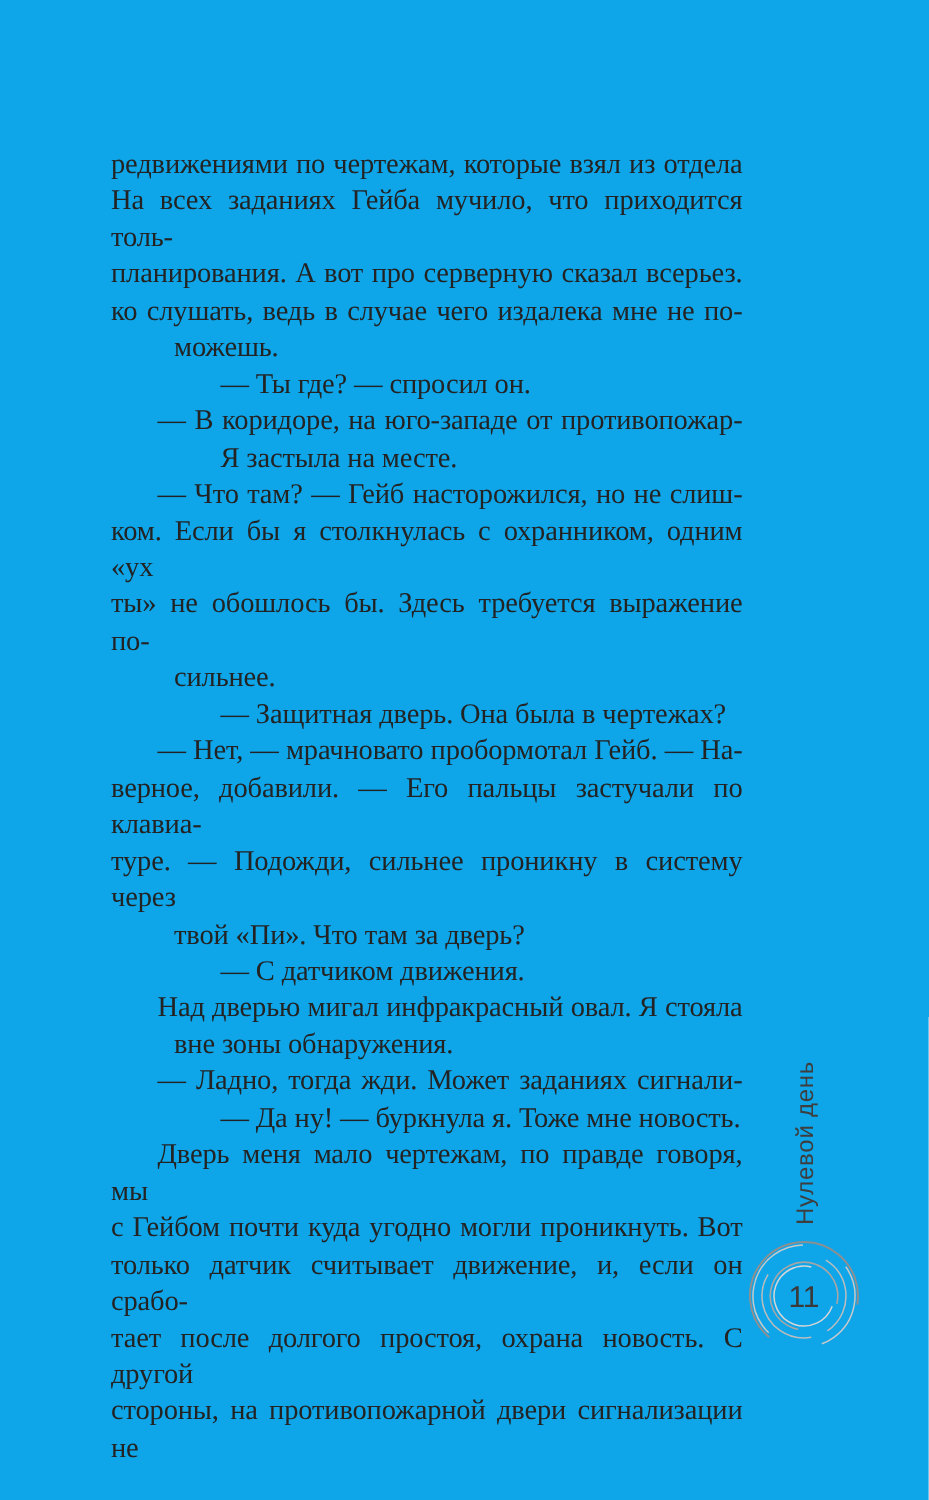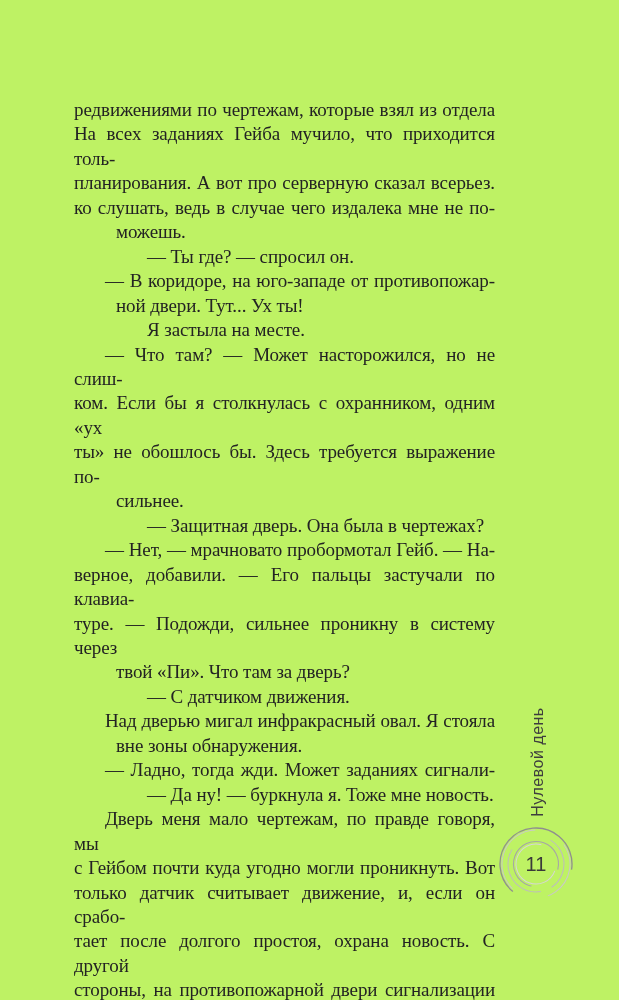--- a/index.html
+++ b/index.html
@@ -10,21 +10,21 @@
   body {
     width: 619px;
     height: 1000px;
     position: relative;
     overflow: hidden;
     font-family: "Liberation Serif", "DejaVu Serif", serif;
   }
   .page {
     position: absolute;
     inset: 0;
-    background: #bef264;
+    background: #0ea5e9;
   }
   .text-block {
     position: absolute;
     left: 74px;
     top: 98px;
     width: 421px;
     font-size: 19px;
     line-height: 24.45px;
     letter-spacing: -0.1px;
     color: #232323;
@@ -75,23 +75,22 @@
 <div class="page">
 
   <div class="text-block">
     <div class="line">редвижениями по чертежам, которые взял из отдела</div>
     <div class="line">На всех заданиях Гейба мучило, что приходится толь-</div>
     <div class="line">планирования. А вот про серверную сказал всерьез.</div>
     <div class="line">ко слушать, ведь в случае чего издалека мне не по-</div>
     <div class="line end">можешь.</div>
     <div class="line ind end">— Ты где? — спросил он.</div>
     <div class="line ind">— В коридоре, на юго-западе от противопожар-</div>
-    <div class="line end">ной двери. Тут... Ух ты!</div>
     <div class="line ind end">Я застыла на месте.</div>
-    <div class="line ind">— Что там? — Может насторожился, но не слиш-</div>
+    <div class="line ind">— Что там? — Гейб насторожился, но не слиш-</div>
     <div class="line">ком. Если бы я столкнулась с охранником, одним «ух</div>
     <div class="line">ты» не обошлось бы. Здесь требуется выражение по-</div>
     <div class="line end">сильнее.</div>
     <div class="line ind end">— Защитная дверь. Она была в чертежах?</div>
     <div class="line ind">— Нет, — мрачновато пробормотал Гейб. — На-</div>
     <div class="line">верное, добавили. — Его пальцы застучали по клавиа-</div>
     <div class="line">туре. — Подожди, сильнее проникну в систему через</div>
     <div class="line end">твой «Пи». Что там за дверь?</div>
     <div class="line ind end">— С датчиком движения.</div>
     <div class="line ind">Над дверью мигал инфракрасный овал. Я стояла</div>

